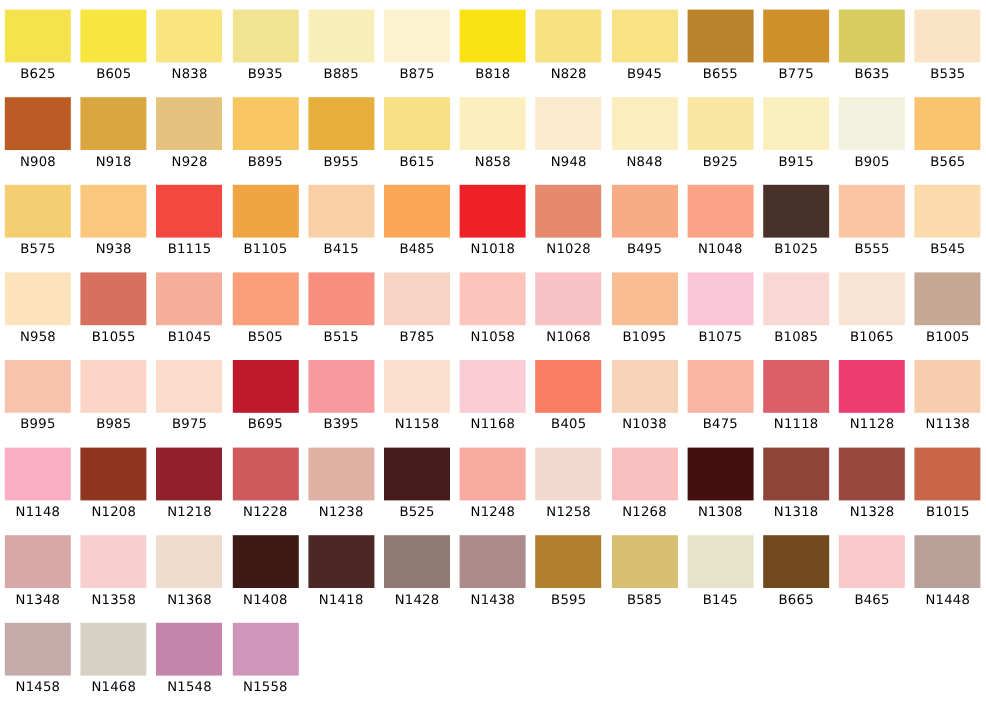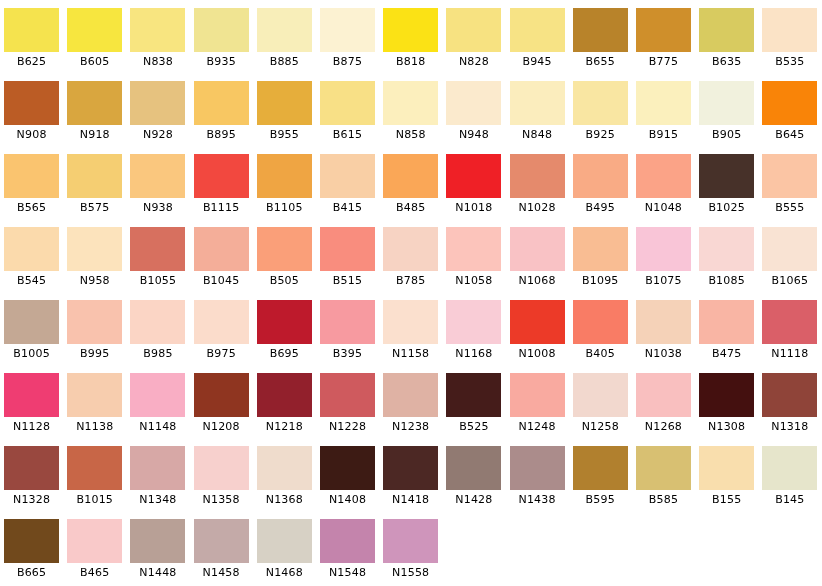--- a/index.html
+++ b/index.html
@@ -146,24 +146,20 @@
     </div>
     <div class="swatch-cell">
       <div class="swatch-chip" style="background-color: rgb(251, 240, 189);"></div>
       <div class="swatch-label">B915</div>
     </div>
     <div class="swatch-cell">
       <div class="swatch-chip" style="background-color: rgb(241, 241, 221);"></div>
       <div class="swatch-label">B905</div>
     </div>
     <div class="swatch-cell">
-      <div class="swatch-chip" style="background-color: rgb(249, 132, 8);"></div>
-      <div class="swatch-label">B645</div>
-    </div>
-    <div class="swatch-cell">
       <div class="swatch-chip" style="background-color: rgb(250, 196, 111);"></div>
       <div class="swatch-label">B565</div>
     </div>
     <div class="swatch-cell">
       <div class="swatch-chip" style="background-color: rgb(245, 206, 114);"></div>
       <div class="swatch-label">B575</div>
     </div>
     <div class="swatch-cell">
       <div class="swatch-chip" style="background-color: rgb(250, 199, 126);"></div>
       <div class="swatch-label">N938</div>
@@ -286,24 +282,20 @@
     </div>
     <div class="swatch-cell">
       <div class="swatch-chip" style="background-color: rgb(251, 224, 206);"></div>
       <div class="swatch-label">N1158</div>
     </div>
     <div class="swatch-cell">
       <div class="swatch-chip" style="background-color: rgb(249, 204, 214);"></div>
       <div class="swatch-label">N1168</div>
     </div>
     <div class="swatch-cell">
-      <div class="swatch-chip" style="background-color: rgb(236, 58, 40);"></div>
-      <div class="swatch-label">N1008</div>
-    </div>
-    <div class="swatch-cell">
       <div class="swatch-chip" style="background-color: rgb(249, 124, 101);"></div>
       <div class="swatch-label">B405</div>
     </div>
     <div class="swatch-cell">
       <div class="swatch-chip" style="background-color: rgb(245, 210, 184);"></div>
       <div class="swatch-label">N1038</div>
     </div>
     <div class="swatch-cell">
       <div class="swatch-chip" style="background-color: rgb(249, 181, 164);"></div>
       <div class="swatch-label">B475</div>
@@ -400,24 +392,20 @@
       <div class="swatch-chip" style="background-color: rgb(171, 140, 139);"></div>
       <div class="swatch-label">N1438</div>
     </div>
     <div class="swatch-cell">
       <div class="swatch-chip" style="background-color: rgb(177, 128, 46);"></div>
       <div class="swatch-label">B595</div>
     </div>
     <div class="swatch-cell">
       <div class="swatch-chip" style="background-color: rgb(216, 192, 114);"></div>
       <div class="swatch-label">B585</div>
-    </div>
-    <div class="swatch-cell">
-      <div class="swatch-chip" style="background-color: rgb(249, 222, 173);"></div>
-      <div class="swatch-label">B155</div>
     </div>
     <div class="swatch-cell">
       <div class="swatch-chip" style="background-color: rgb(230, 229, 203);"></div>
       <div class="swatch-label">B145</div>
     </div>
     <div class="swatch-cell">
       <div class="swatch-chip" style="background-color: rgb(113, 73, 28);"></div>
       <div class="swatch-label">B665</div>
     </div>
     <div class="swatch-cell">

